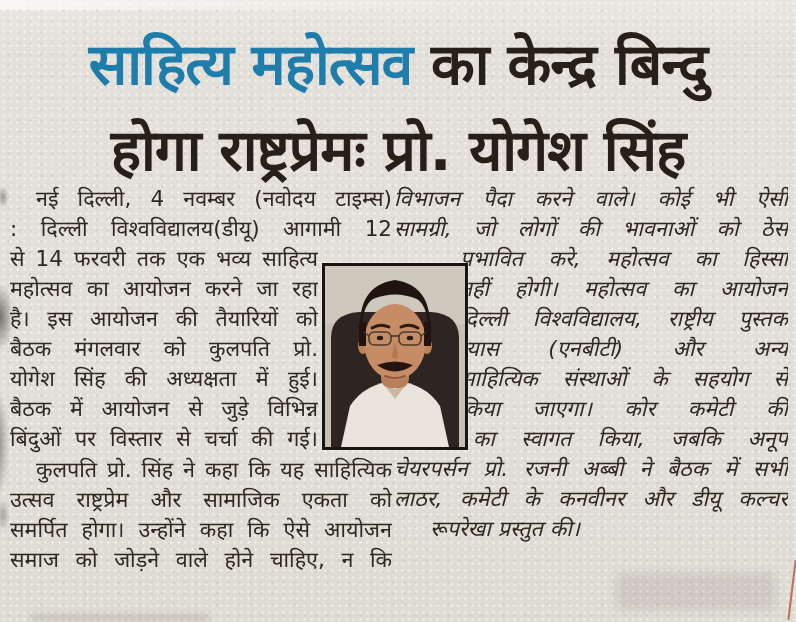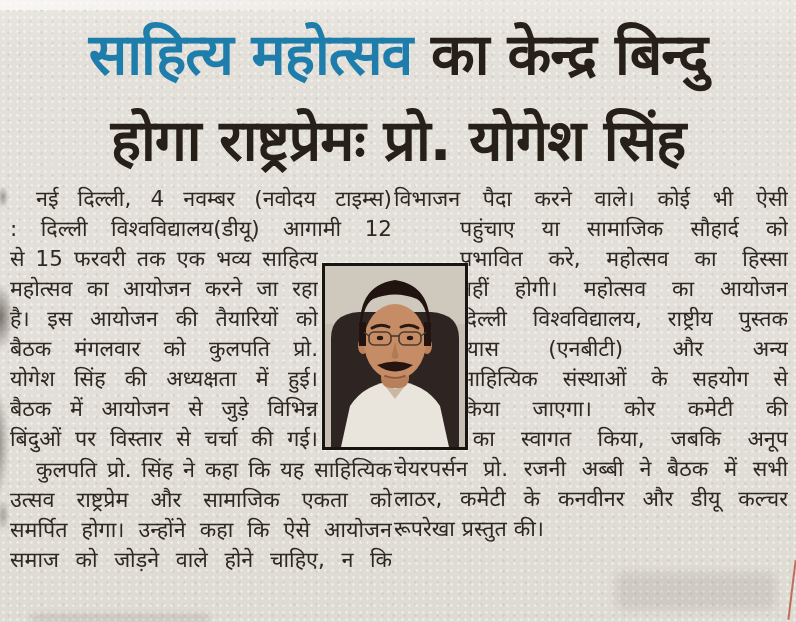--- a/index.html
+++ b/index.html
@@ -15,44 +15,44 @@
     background-image:
       radial-gradient(rgba(255,255,255,.45) 1px, transparent 1.6px),
       radial-gradient(rgba(118,110,98,.10) 1px, transparent 1.6px),
       linear-gradient(180deg, #eae7e0 0%, #e3e0d9 8%, #e2dfd8 60%, #dedbd3 100%);
     background-size:7px 7px, 11px 11px, 100% 100%;
     background-position:0 0, 3px 5px, 0 0;
     color:#2b251f;
   }
   
   .headline{
-    position:absolute;left:0;top:12px;width:100%;
+    position:absolute;left:0;top:22px;width:100%;
     text-align:center;
     font-weight:800;
     letter-spacing:-1px;
   }
   .h-line{font-size:57px;line-height:84px;height:86px;white-space:nowrap;overflow:hidden;color:#262019;}
   .h-blue{color:#1e7dab;}
   .h-dark{color:#262019;}
   
   .col{position:absolute;top:184px;}
   .col-left{left:10px;width:382px;}
-  .col-right{left:394px;width:394px;}
+  .col-right{left:394px;width:394px;font-style:italic;}
   .bl{
     font-size:21.5px;
     height:30px;line-height:30px;
     white-space:nowrap;overflow:hidden;
     text-align:justify;text-align-last:justify;
     color:#2e2821;
   }
   .bl.indent1{text-indent:26px;}
   .bl.narrow{width:308px;}
   .bl.para2{margin-top:1px;}
   .bl.wrap{margin-left:66px;width:328px;}
-  .bl.short{text-align-last:left;}
+  .bl.short{text-align-last:left;margin-left:36px;}
   
   .photo{
     position:absolute;left:322px;top:263px;
     width:146px;height:187px;margin:0;
     border:3px solid #181511;box-sizing:border-box;
     background:#c7bfb3;
     box-shadow:0 0 0 1px rgba(255,255,255,.35);
   }
   .photo svg{display:block;}
   
@@ -74,36 +74,36 @@
   <div class="artifact topstrip"></div>
 
   <header class="headline">
     <div class="h-line"><span class="h-blue">साहित्य महोत्सव</span><span class="h-dark"> का केन्द्र बिन्दु</span></div>
     <div class="h-line">होगा राष्ट्रप्रेमः प्रो. योगेश सिंह</div>
   </header>
 
   <section class="col col-left">
     <div class="bl indent1">नई दिल्ली, 4 नवम्बर (नवोदय टाइम्स)</div>
     <div class="bl">: दिल्ली विश्वविद्यालय(डीयू) आगामी 12</div>
-    <div class="bl narrow">से 15 फरवरी तक एक भव्य साहित्य</div>
+    <div class="bl narrow">से 14 फरवरी तक एक भव्य साहित्य</div>
     <div class="bl narrow">महोत्सव का आयोजन करने जा रहा</div>
     <div class="bl narrow">है। इस आयोजन की तैयारियों को</div>
     <div class="bl narrow">बैठक मंगलवार को कुलपति प्रो.</div>
     <div class="bl narrow">योगेश सिंह की अध्यक्षता में हुई।</div>
     <div class="bl narrow">बैठक में आयोजन से जुड़े विभिन्न</div>
     <div class="bl narrow">बिंदुओं पर विस्तार से चर्चा की गई।</div>
     <div class="bl indent1 para2">कुलपति प्रो. सिंह ने कहा कि यह साहित्यिक</div>
     <div class="bl">उत्सव राष्ट्रप्रेम और सामाजिक एकता को</div>
     <div class="bl">समर्पित होगा। उन्होंने कहा कि ऐसे आयोजन</div>
     <div class="bl">समाज को जोड़ने वाले होने चाहिए, न कि</div>
   </section>
 
   <section class="col col-right">
     <div class="bl">विभाजन पैदा करने वाले। कोई भी ऐसी</div>
-    <div class="bl wrap">पहुंचाए या सामाजिक सौहार्द को</div>
+    <div class="bl">सामग्री, जो लोगों की भावनाओं को ठेस</div>
     <div class="bl wrap">प्रभावित करे, महोत्सव का हिस्सा</div>
     <div class="bl wrap">नहीं होगी। महोत्सव का आयोजन</div>
     <div class="bl wrap">दिल्ली विश्वविद्यालय, राष्ट्रीय पुस्तक</div>
     <div class="bl wrap">न्यास (एनबीटी) और अन्य</div>
     <div class="bl wrap">साहित्यिक संस्थाओं के सहयोग से</div>
     <div class="bl wrap">किया जाएगा। कोर कमेटी की</div>
     <div class="bl">सदस्यों का स्वागत किया, जबकि अनूप</div>
     <div class="bl">चेयरपर्सन प्रो. रजनी अब्बी ने बैठक में सभी</div>
     <div class="bl">लाठर, कमेटी के कनवीनर और डीयू कल्चर</div>
     <div class="bl short">रूपरेखा प्रस्तुत की।</div>

